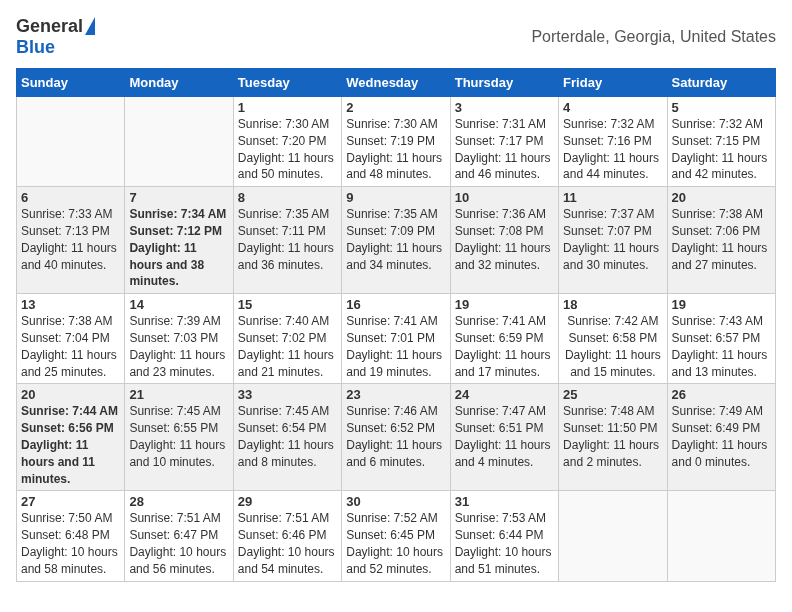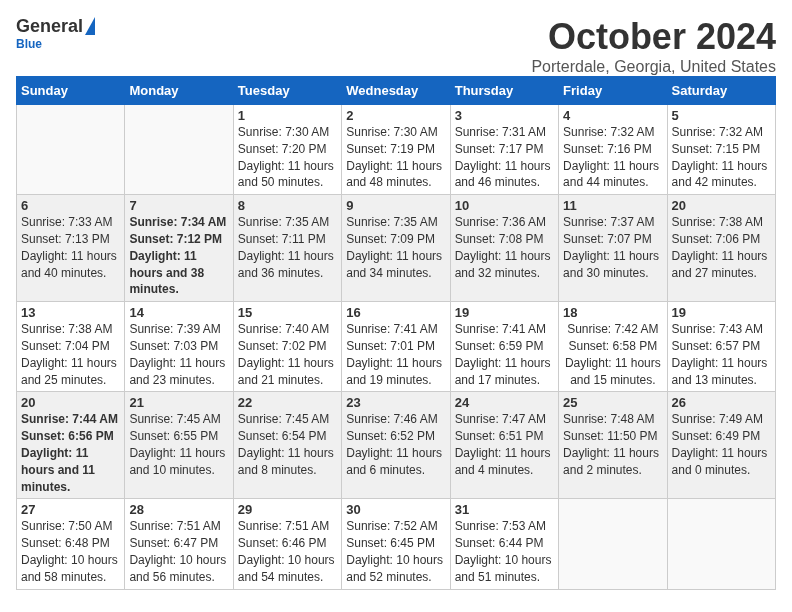--- a/index.html
+++ b/index.html
@@ -6,38 +6,39 @@
     body {
       font-family: Arial, sans-serif;
       background: #fff;
       width: 792px;
       min-height: 612px;
       padding: 16px;
     }
     .header {
       display: flex;
       justify-content: space-between;
-      align-items: flex-start;
+      align-items: center;
+      margin-bottom: 10px;
     }
     .logo {
       display: flex;
       flex-direction: column;
       align-items: flex-start;
     }
     .logo-text {
       display: flex;
       align-items: center;
     }
     .logo-general {
       font-size: 18px;
       font-weight: bold;
       color: #333;
     }
     .logo-blue {
-      font-size: 12px;
+      font-size: 18px;
       font-weight: bold;
       color: #1565c0;
     }
     .logo-icon {
       width: 0;
       height: 0;
       border-left: 10px solid transparent;
       border-bottom: 18px solid #1565c0;
       margin-left: 2px;
       margin-bottom: 2px;
@@ -105,21 +106,20 @@
 
 <div class="header">
   <div class="logo">
     <div class="logo-text">
       <span class="logo-general">General</span>
       <div class="logo-icon"></div>
     </div>
     <span class="logo-blue">Blue</span>
   </div>
   <div class="title-block">
-    <div class="month-title">October 2024</div>
     <div class="location">Porterdale, Georgia, United States</div>
   </div>
 </div>
 
 <table class="calendar">
   <thead>
     <tr>
     <th>Sunday</th>
         <th>Monday</th>
         <th>Tuesday</th>
@@ -259,21 +259,21 @@
 Sunset: 6:56 PM
 Daylight: 11 hours and 11 minutes.</div>
         </td>
         <td>
           <span class="day-number">21</span>
           <div class="day-info" style="white-space: pre-line;">Sunrise: 7:45 AM
 Sunset: 6:55 PM
 Daylight: 11 hours and 10 minutes.</div>
         </td>
         <td>
-          <span class="day-number">22</span>
+          <span class="day-number">33</span>
           <div class="day-info" style="white-space: pre-line;">Sunrise: 7:45 AM
 Sunset: 6:54 PM
 Daylight: 11 hours and 8 minutes.</div>
         </td>
         <td>
           <span class="day-number">23</span>
           <div class="day-info" style="white-space: pre-line;">Sunrise: 7:46 AM
 Sunset: 6:52 PM
 Daylight: 11 hours and 6 minutes.</div>
         </td>

